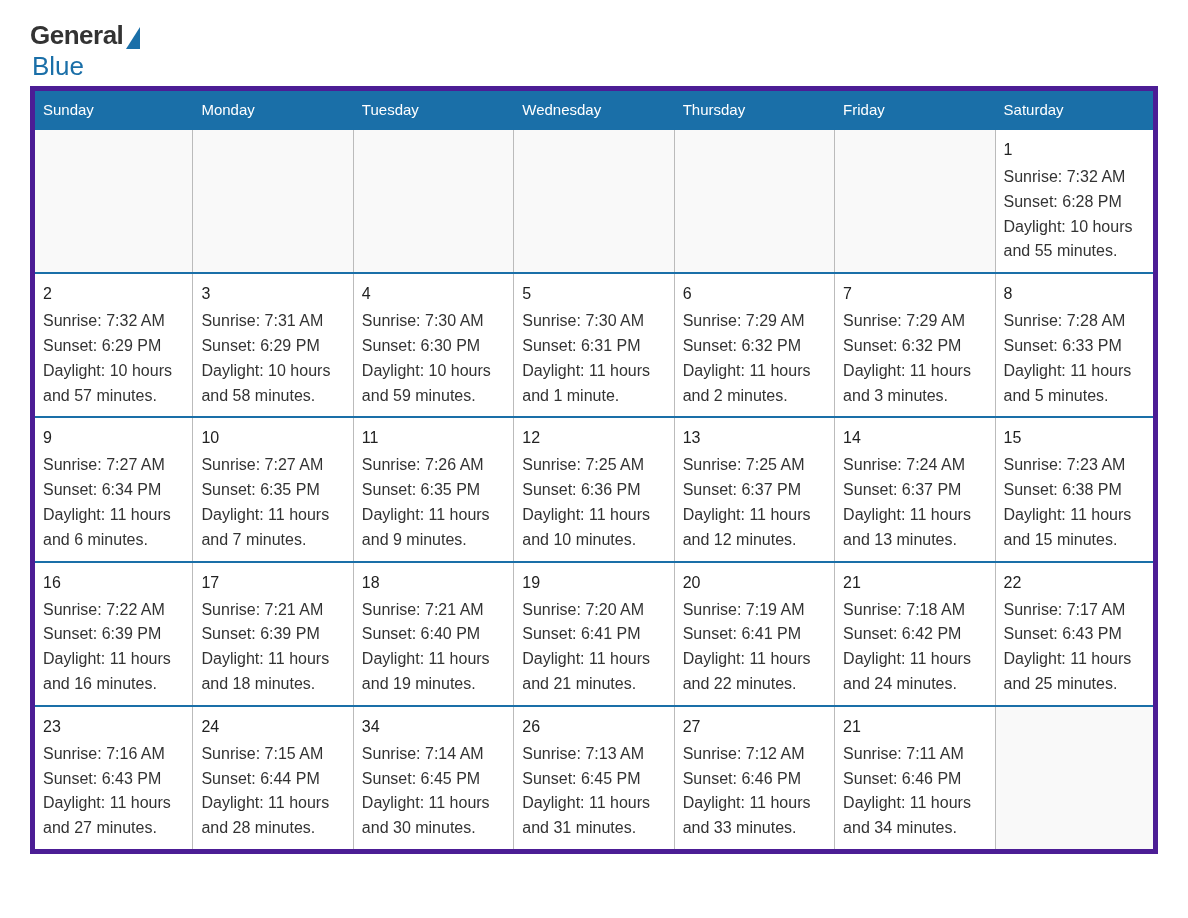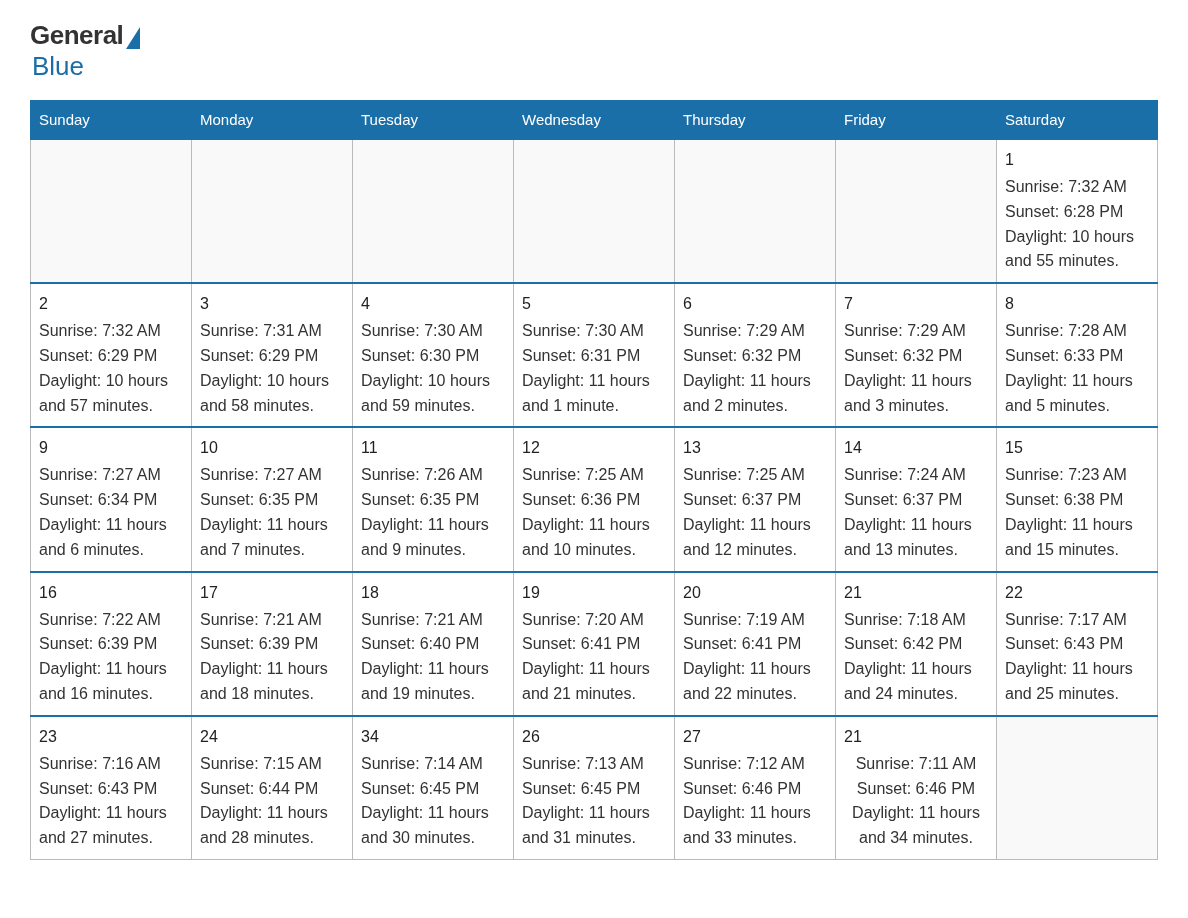--- a/index.html
+++ b/index.html
@@ -7,21 +7,21 @@
       font-family: Arial, sans-serif;
       background: #fff;
       width: 1188px;
       min-height: 918px;
       padding: 20px 30px;
     }
     .header {
       display: flex;
       justify-content: space-between;
       align-items: flex-start;
-      margin-bottom: 18px;
+      margin-bottom: 4px;
     }
     .logo {
       display: flex;
       flex-direction: column;
       align-items: flex-start;
     }
     .logo-top {
       display: flex;
       align-items: center;
     }
@@ -56,21 +56,21 @@
       line-height: 1.1;
     }
     .location-title {
       font-size: 20px;
       color: #444;
       margin-top: 4px;
     }
     .calendar {
       width: 100%;
       border-collapse: collapse;
-      border: 1px solid #4c1d95;
+      border: 5px solid #4c1d95;
     }
     .calendar th {
       background-color: #1a6fa8;
       color: #fff;
       padding: 10px 8px;
       text-align: left;
       font-size: 15px;
       font-weight: normal;
       border: 1px solid #1a6fa8;
     }
@@ -328,21 +328,21 @@
         </td>
         <td>
           <span class="day-number">27</span>
           <div class="day-info" style="white-space: pre-line;">Sunrise: 7:12 AM
 Sunset: 6:46 PM
 Daylight: 11 hours
 and 33 minutes.</div>
         </td>
         <td>
           <span class="day-number">21</span>
-          <div class="day-info" style="white-space: pre-line; text-align: center;">Sunrise: 7:11 AM
+          <div class="day-info" style="white-space: pre-line;">Sunrise: 7:11 AM
 Sunset: 6:46 PM
 Daylight: 11 hours
 and 34 minutes.</div>
         </td>
         <td class="empty"></td>
       </tr>
     </tbody>
 </table>
 
 </body></html>

